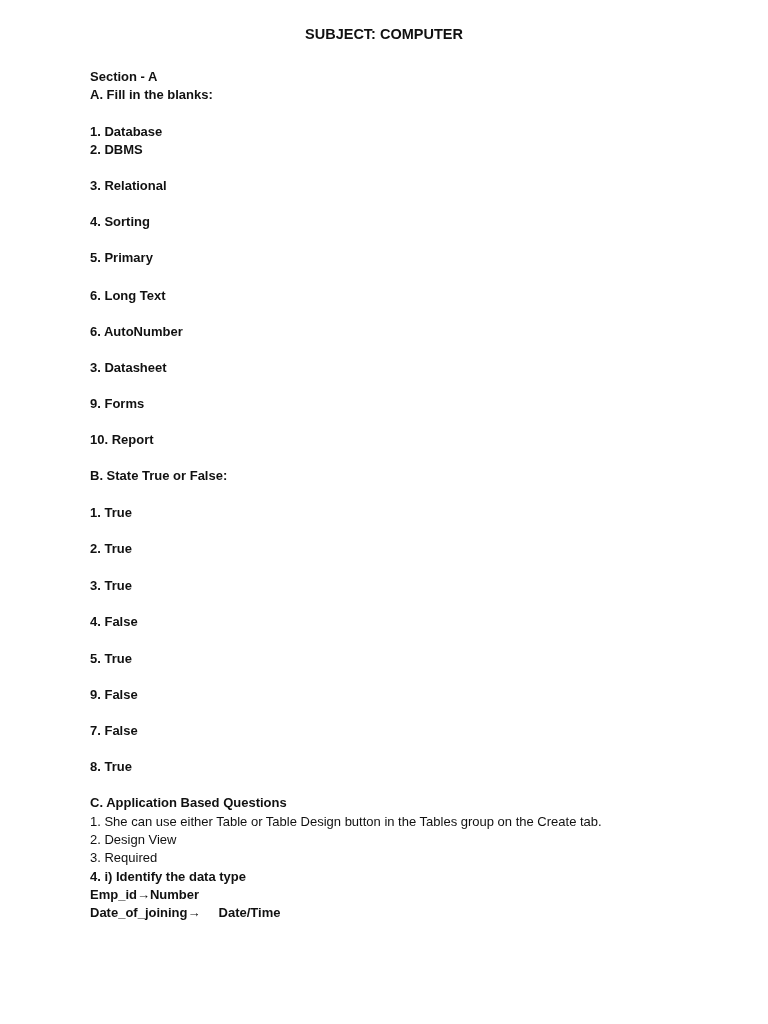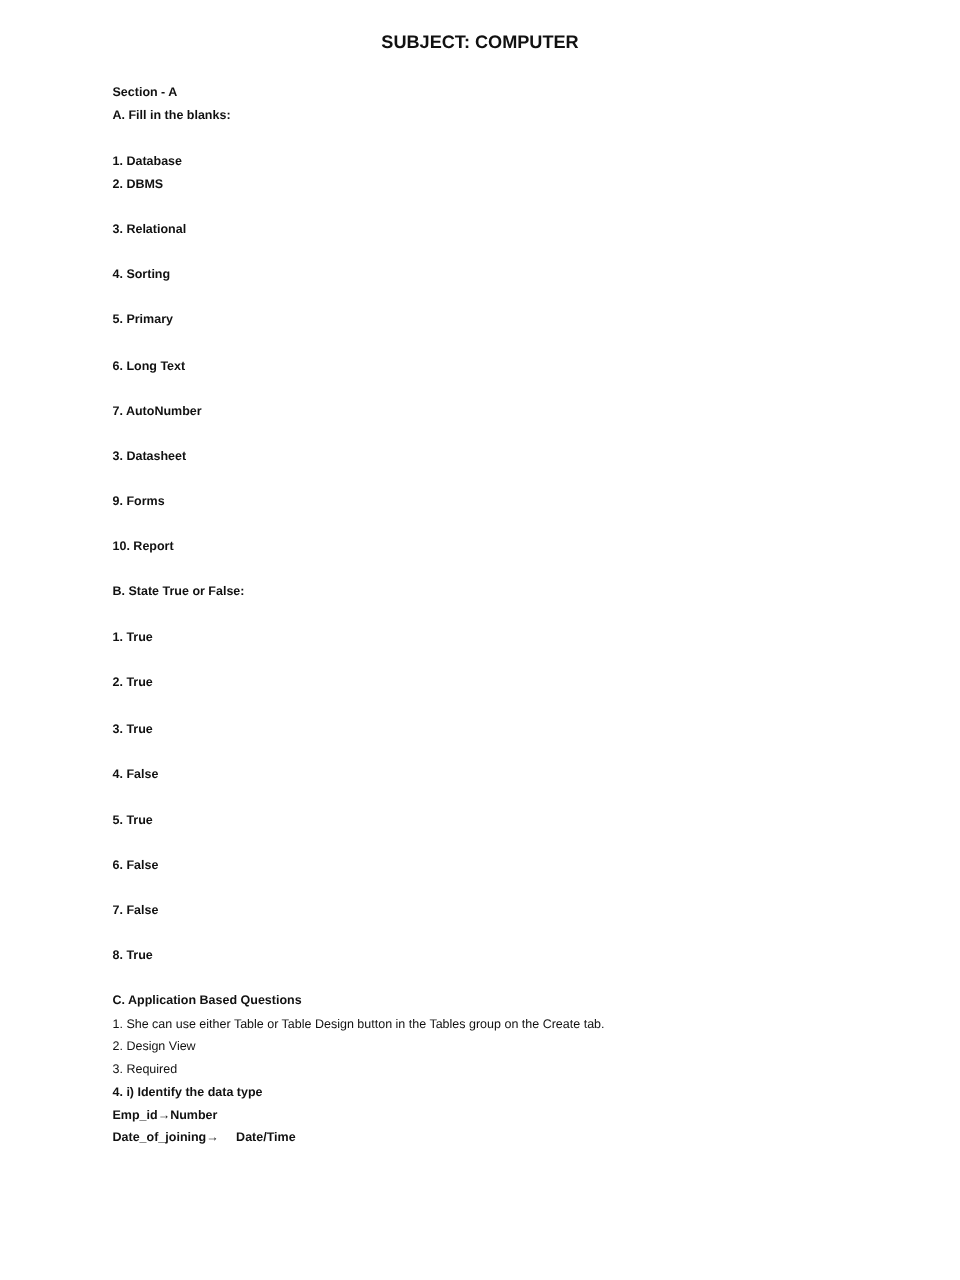--- a/index.html
+++ b/index.html
@@ -1,51 +1,51 @@
 <!DOCTYPE html>
 <html><head>
 <meta charset="utf-8">
 <style>
   html, body { margin:0; padding:0; background:#ffffff; }
   body { width:768px; height:1024px; position:relative; overflow:hidden;
          font-family:"Liberation Sans", sans-serif; color:#111; }
   .page { position:absolute; left:0; top:0; width:768px; height:1024px; }
   .title { position:absolute; left:0; width:768px; text-align:center;
            font-weight:bold; font-size:14.5px; }
-  .line { position:absolute; left:90px; font-size:10px; white-space:nowrap; }
+  .line { position:absolute; left:90px; font-size:13px; white-space:nowrap; }
   .b { font-weight:bold; }
   .n { font-weight:normal; }
 </style>
 </head>
 <body>
 
 <div class="page">
   <div class="title" style="top:26px">SUBJECT: COMPUTER</div>
 
   <div class="line b" style="top:69px">Section - A</div>
   <div class="line b" style="top:87px">A. Fill in the blanks:</div>
 
   <div class="line b" style="top:124px">1. Database</div>
   <div class="line b" style="top:142px">2. DBMS</div>
   <div class="line b" style="top:178px">3. Relational</div>
   <div class="line b" style="top:214px">4. Sorting</div>
   <div class="line b" style="top:250px">5. Primary</div>
   <div class="line b" style="top:288px">6. Long Text</div>
-  <div class="line b" style="top:324px">7. AutoNumber</div>
+  <div class="line b" style="top:324px">6. AutoNumber</div>
   <div class="line b" style="top:360px">3. Datasheet</div>
   <div class="line b" style="top:396px">9. Forms</div>
   <div class="line b" style="top:432px">10. Report</div>
 
   <div class="line b" style="top:468px">B. State True or False:</div>
   <div class="line b" style="top:505px">1. True</div>
   <div class="line b" style="top:541px">2. True</div>
   <div class="line b" style="top:578px">3. True</div>
   <div class="line b" style="top:614px">4. False</div>
   <div class="line b" style="top:651px">5. True</div>
-  <div class="line b" style="top:687px">6. False</div>
+  <div class="line b" style="top:687px">9. False</div>
   <div class="line b" style="top:723px">7. False</div>
   <div class="line b" style="top:759px">8. True</div>
 
   <div class="line b" style="top:795px">C. Application Based Questions</div>
   <div class="line n" style="top:814px">1. She can use either Table or Table Design button in the Tables group on the Create tab.</div>
   <div class="line n" style="top:832px">2. Design View</div>
   <div class="line n" style="top:850px">3. Required</div>
   <div class="line b" style="top:869px">4. i) Identify the data type</div>
   <div class="line b" style="top:887px">Emp_id→Number</div>
   <div class="line b" style="top:905px; white-space:pre">Date_of_joining→     Date/Time</div>

